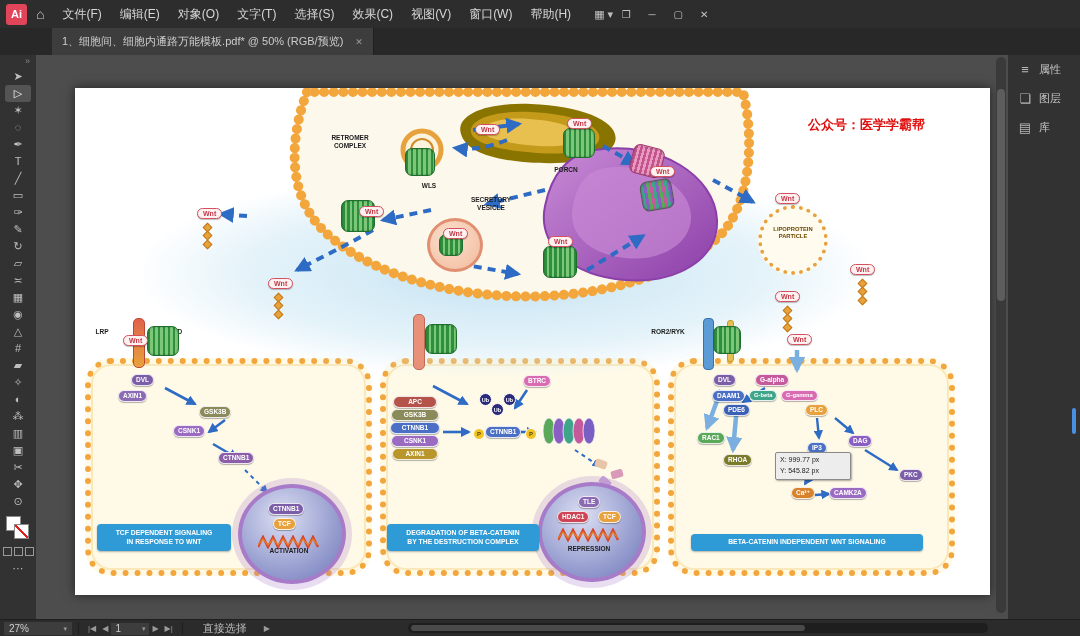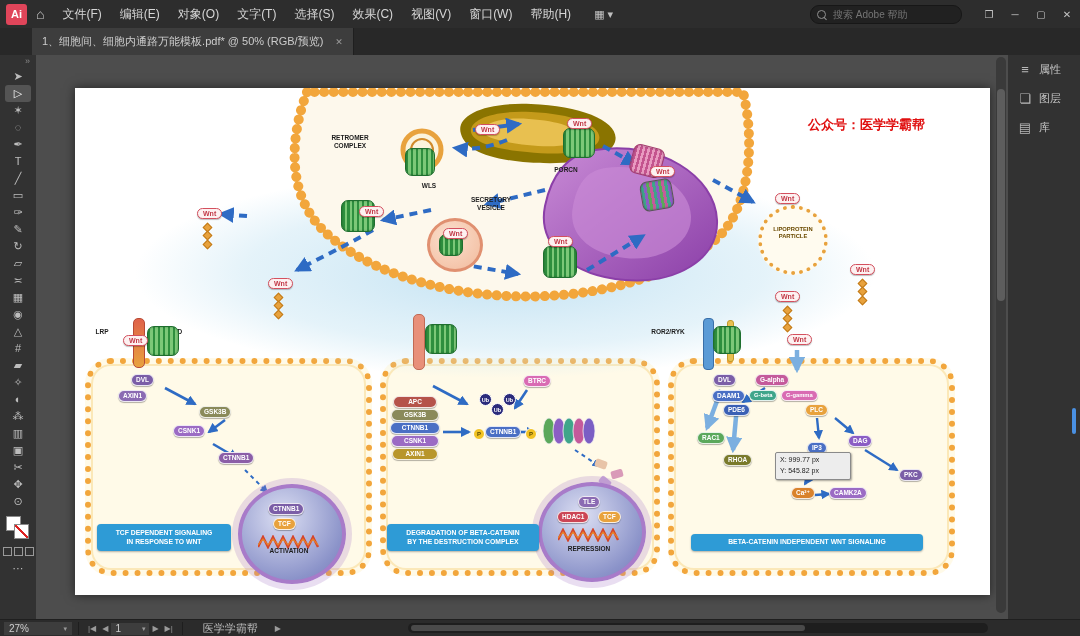--- a/index.html
+++ b/index.html
@@ -19,21 +19,21 @@
     border-radius:9px;display:flex;align-items:center;padding:0 6px;margin-right:14px;}
   #search-lens{width:7px;height:7px;border:1.4px solid #909090;border-radius:50%;position:relative;flex:none;}
   #search-lens::after{content:"";position:absolute;width:4px;height:1.4px;background:#909090;
     transform:rotate(45deg);left:5px;top:7px;}
   #searchbox input{background:transparent;border:0;outline:none;color:#9a9a9a;font-size:10px;
     width:110px;margin-left:5px;font-family:inherit;}
   .winbtn{width:26px;height:28px;display:flex;align-items:center;justify-content:center;color:#c4c4c4;font-size:10px;}
 
   
   #tabbar{position:absolute;left:0;top:28px;width:1080px;height:27px;background:#282828;display:flex;align-items:stretch;}
-  #doc-tab{margin-left:32px;background:#3d3d3d;color:#cccccc;font-size:11px;display:flex;align-items:center;
+  #doc-tab{margin-left:52px;background:#3d3d3d;color:#cccccc;font-size:11px;display:flex;align-items:center;
     padding:0 10px;border-right:1px solid #1f1f1f;}
   #doc-tab .close{margin-left:12px;color:#9a9a9a;font-size:9px;}
 
   
   #toolbar{position:absolute;left:0;top:55px;width:36px;height:564px;background:#323232;border-right:1px solid #262626;
     display:flex;flex-direction:column;align-items:center;}
   #tb-collapse{align-self:flex-end;color:#8a8a8a;font-size:9px;padding:1px 6px 2px 0;}
   .tool{width:26px;height:17px;display:flex;align-items:center;justify-content:center;color:#bdbdbd;font-size:11px;line-height:1;}
   .tool.active{background:#545454;border-radius:3px;color:#ffffff;}
   #swatches{position:relative;width:24px;height:26px;margin-top:6px;}
@@ -125,24 +125,20 @@
     <span class="menu-item">文字(T)</span>
     <span class="menu-item">选择(S)</span>
     <span class="menu-item">效果(C)</span>
     <span class="menu-item">视图(V)</span>
     <span class="menu-item">窗口(W)</span>
     <span class="menu-item">帮助(H)</span>
     <span id="layout-btn">
       <span>▦</span>
       <span>▾</span>
     </span>
-    <div id="searchbox">
-      <span id="search-lens"></span>
-      <input readonly="" placeholder="搜索 Adobe 帮助" style="">
-    </div>
     <div class="winbtn">❐</div>
     <div class="winbtn">─</div>
     <div class="winbtn">▢</div>
     <div class="winbtn">✕</div>
   </div>
 
   <div id="tabbar">
     <div id="doc-tab">
       <span>1、细胞间、细胞内通路万能模板.pdf* @ 50% (RGB/预览)</span>
       <span class="close">✕</span>
@@ -466,20 +462,20 @@
     <div class="sb-sep"></div>
     <span class="navg">|◀</span>
     <span class="navg">◀</span>
     <div id="pagebox">
       <span>1</span>
       <span style="font-size:7px;color:#9a9a9a;">▾</span>
     </div>
     <span class="navg">▶</span>
     <span class="navg">▶|</span>
     <div class="sb-sep"></div>
-    <span id="sb-tool">医学学霸帮</span>
+    <span id="sb-tool">直接选择</span>
     <span class="navg">▶</span>
     <div id="hscroll">
         <div class="thumb"></div>
       </div>
   </div>
 
 </div>
 
 </body></html>

